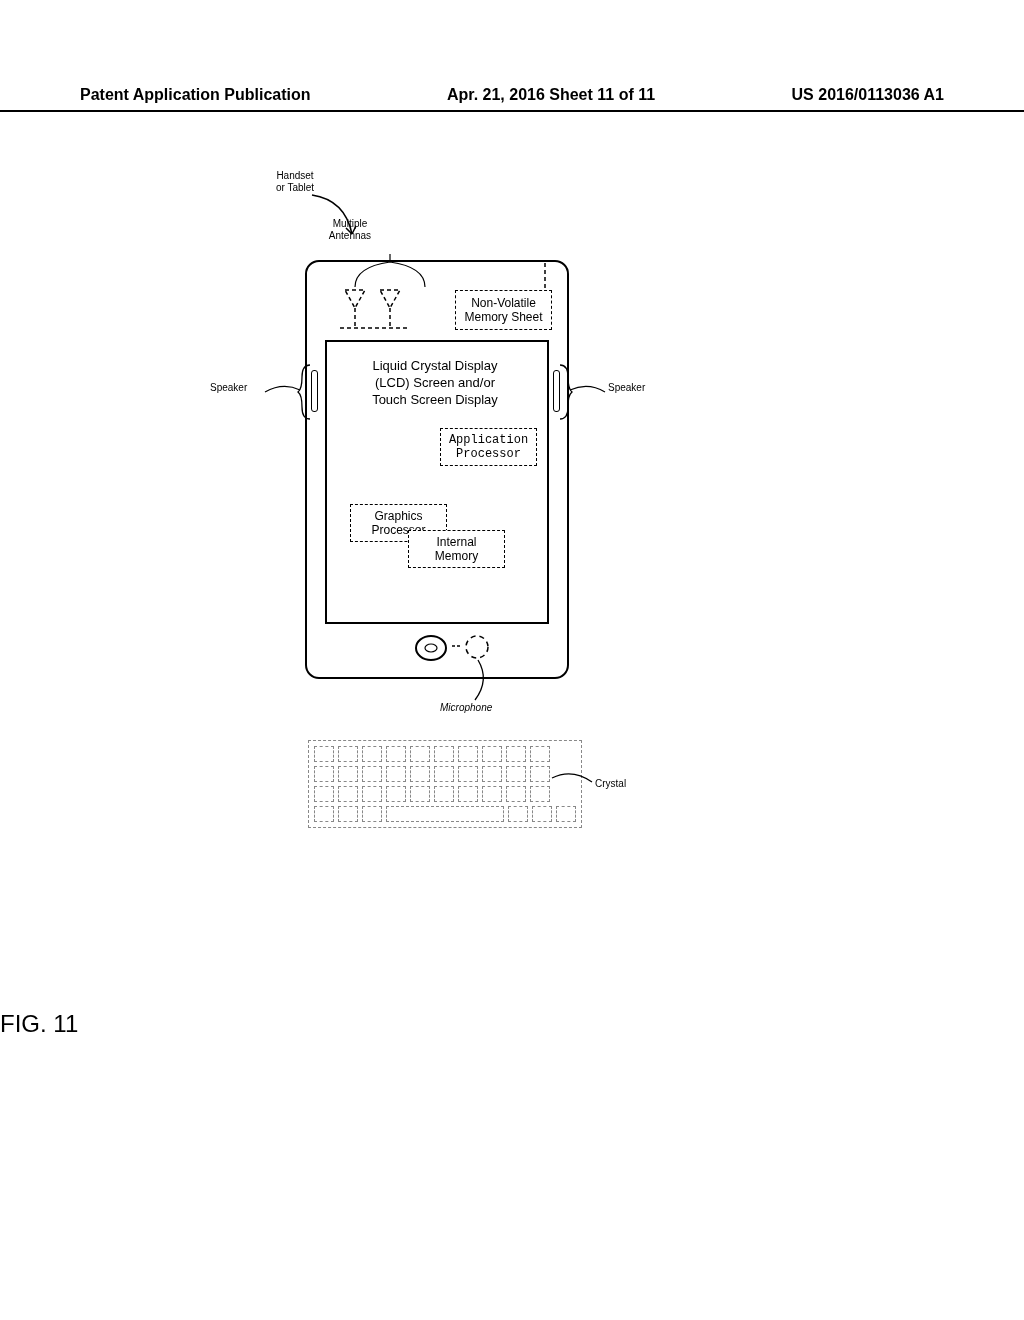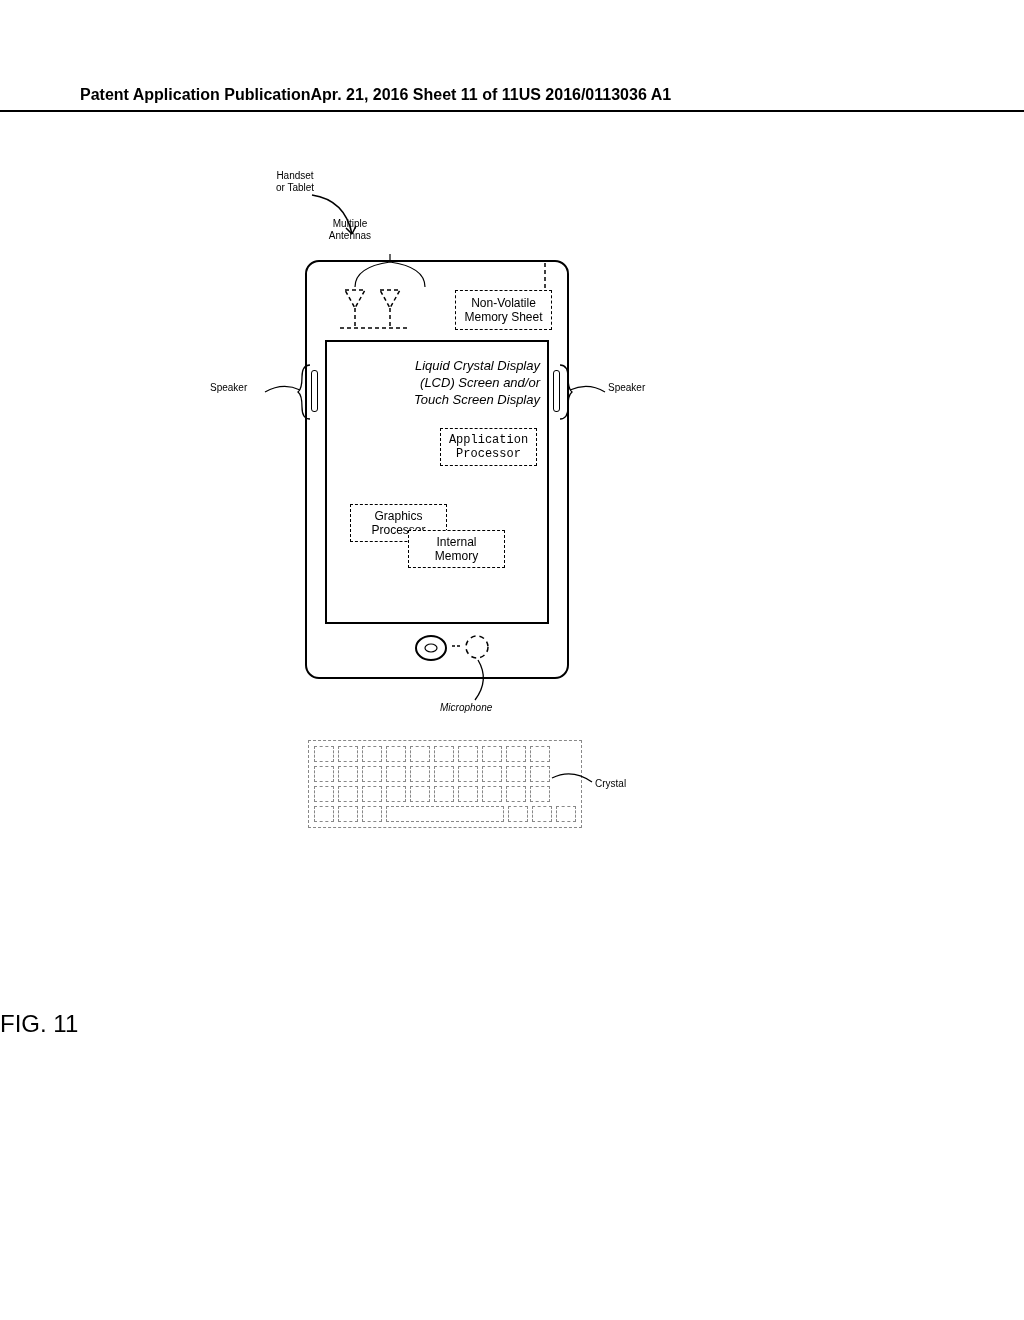--- a/index.html
+++ b/index.html
@@ -12,21 +12,21 @@
       position: relative;
     }
     .header {
       position: absolute;
       top: 86px;
       left: 0;
       right: 0;
       border-bottom: 2px solid #000;
       padding: 0 80px 6px 80px;
       display: flex;
-      justify-content: flex-start;
+      justify-content: space-between;
       font-size: 16px;
       font-weight: bold;
     }
     .figure-area {
       position: absolute;
       top: 160px;
       left: 0;
       width: 1024px;
     }
     .label {
@@ -53,23 +53,22 @@
       text-align: center;
       display: flex;
       align-items: center;
       justify-content: center;
       line-height: 1.2;
       background: #fff;
     }
     .screen-text {
       position: absolute;
       font-size: 13px;
-      text-align: right;
+      text-align: center;
       line-height: 1.3;
-      font-style: italic;
     }
     .speaker-slot {
       position: absolute;
       width: 5px;
       border: 1.5px solid #000;
       border-radius: 3px;
       background: #fff;
     }
     .home-button {
       position: absolute;

